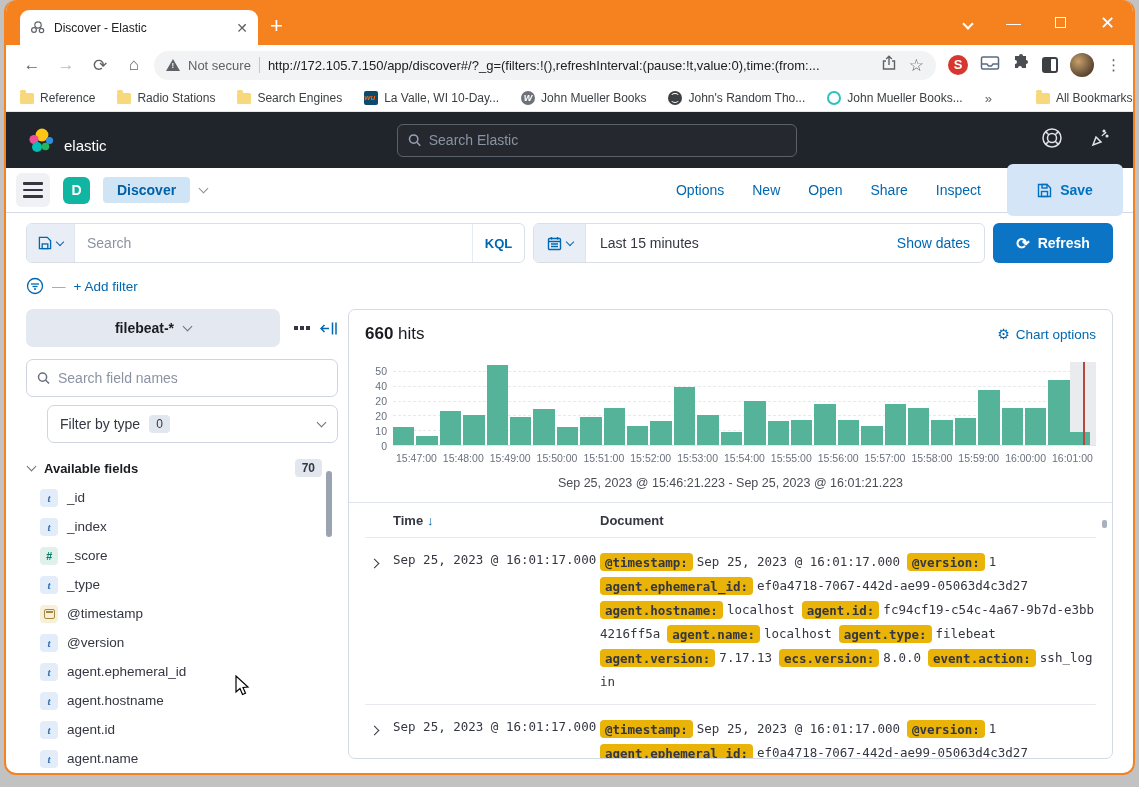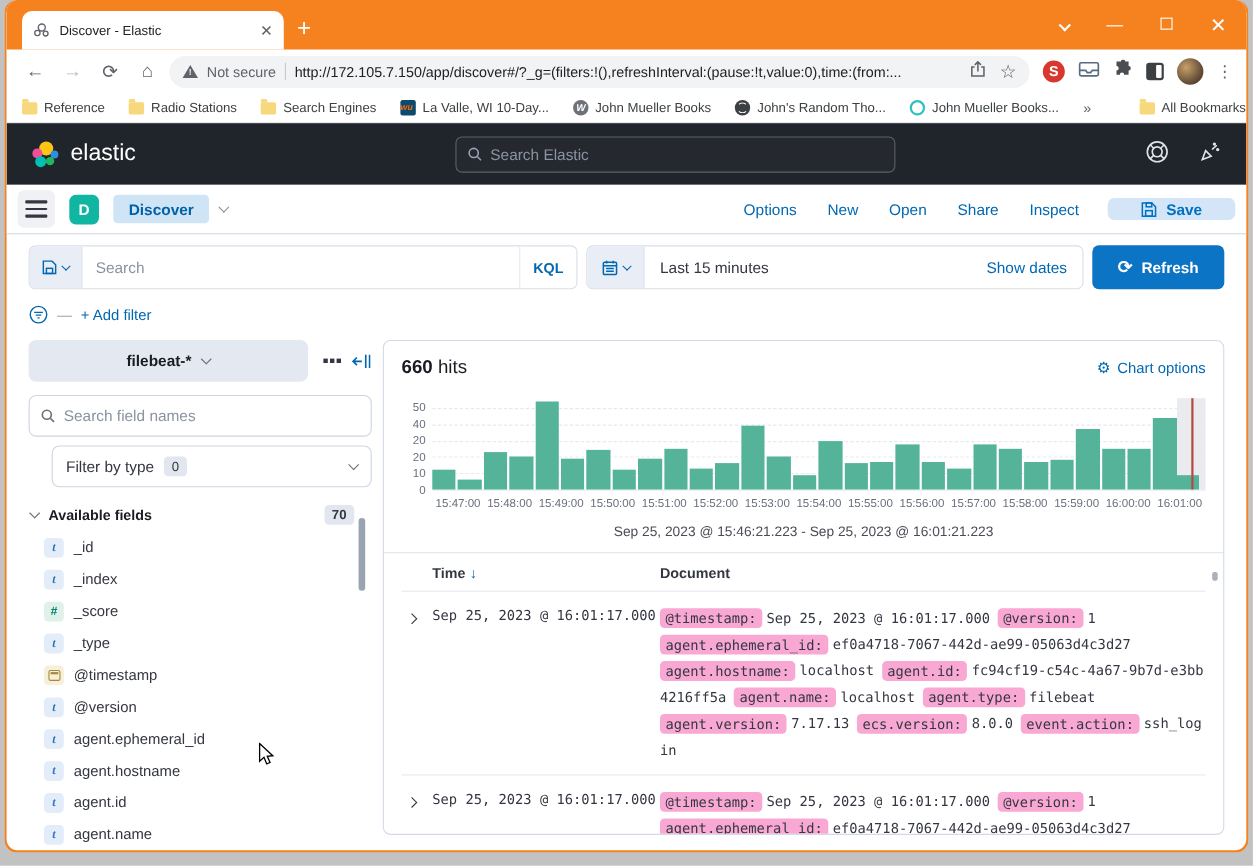--- a/index.html
+++ b/index.html
@@ -46,35 +46,35 @@
   .fv-wu { width:14px; height:14px; background:#0c4a6e; border-radius:2px; color:#f60; font-size:8px; font-weight:bold; line-height:14px; }
   .fv-wp { width:14px; height:14px; background:#6d7278; border-radius:50%; color:#fff; font-size:9px; font-weight:bold; text-align:center; line-height:14px; }
   .fv-globe { width:14px; height:14px; border-radius:50%; background:#3c4043; position:relative; }
   .fv-globe::after { content:""; position:absolute; inset:2px; border-radius:50%; border:1.5px solid #fff; border-left-color:transparent; border-right-color:transparent; }
   .fv-gd { width:14px; height:14px; border-radius:50%; border:2.5px solid #30c0bd; }
   .bm-more { color:#5f6368; font-size:13px; margin-left:auto; }
   .bm-sep { width:1px; height:16px; background:#d0d3d6; }
 
   
   .eheader { height:56px; background:#20242b; display:flex; align-items:center; padding:0 22px; }
-  .brand { display:flex; align-items:flex-start; gap:9px; color:#fff; font-size:21px; }
+  .brand { display:flex; align-items:flex-end; gap:9px; color:#fff; font-size:15px; }
   .esearch { margin-left:290px; width:400px; height:33px; border:1px solid #5c6069; border-radius:6px; background:#25292f;
              display:flex; align-items:center; padding:0 10px; gap:8px; }
   .esearch input { background:transparent; border:none; outline:none; color:#98a2b3; font-size:14px; width:100%; font-family:"Liberation Sans",sans-serif; }
   .eh-icons { margin-left:auto; display:flex; gap:26px; align-items:center; }
 
   
   .kheader { height:45px; background:#fff; border-bottom:1px solid #d3dae6; display:flex; align-items:center; padding:0 10px; }
   .hamburger { width:34px; height:34px; background:#f0f1f4; border-radius:6px; display:flex; flex-direction:column; justify-content:center; gap:4px; padding:0 7px; }
   .hamburger i { height:2.5px; background:#343741; border-radius:1px; }
   .space-badge { width:27px; height:27px; margin-left:13px; background:#10b6a2; border-radius:6px; color:#fff; font-size:14px; font-weight:bold; display:flex; align-items:center; justify-content:center; }
   .crumb { margin-left:13px; background:#cfe5f6; color:#0061a6; font-size:14px; font-weight:600; padding:5px 14px; border-radius:4px; }
   .crumb-chev { margin-left:10px; width:7px; height:7px; border-right:1.5px solid #8b909a; border-bottom:1.5px solid #8b909a; transform:rotate(45deg); margin-top:-3px; }
   .kmenu { margin-left:auto; display:flex; align-items:center; gap:28px; font-size:14px; color:#0068b1; }
-  .save-btn { background:#d3e5f6; color:#0071c2; font-size:14px; font-weight:600; border-radius:6px; height:20px; width:116px;
+  .save-btn { background:#d3e5f6; color:#0071c2; font-size:14px; font-weight:600; border-radius:6px; height:52px; width:116px;
               display:flex; align-items:center; justify-content:center; gap:8px; margin-left:26px; }
 
   
   .querybar { display:flex; align-items:center; padding:10px 20px 0 20px; gap:8px; }
   .qgroup { display:flex; height:40px; border:1px solid #d9dee8; border-radius:6px; overflow:hidden; background:#fff; flex:1; }
   .qsave { width:48px; background:#e9edf6; display:flex; align-items:center; justify-content:center; gap:5px; border-right:1px solid #dfe4ee; }
   .qinput { flex:1; display:flex; align-items:center; padding:0 12px; }
   .qinput input { border:none; outline:none; font-size:14px; width:100%; color:#343741; font-family:"Liberation Sans",sans-serif; }
   .qinput input::placeholder, .esearch input::placeholder, .fsearch input::placeholder { color:#8b93a2; opacity:1; }
   .kql { width:52px; display:flex; align-items:center; justify-content:center; font-size:13px; font-weight:600; color:#0068b1; border-left:1px solid #e6eaf1; }
@@ -139,21 +139,21 @@
   .sort-arrow { color:#0068b1; font-weight:normal; }
   .tbl-scrolldot { position:absolute; right:5px; top:210px; width:5px; height:8px; background:#aab1bc; border-radius:2px; }
 
   .mono { font-family:"DejaVu Sans Mono","Liberation Mono",monospace; }
   .doc-row { display:flex; border-top:1px solid #e6e9ef; padding:12px 0 10px 0; }
   .doc-row:first-of-type { border-top:none; }
   .row-chev { width:28px; flex:none; padding-top:3px; }
   .row-chev i { display:inline-block; width:7px; height:7px; border-right:1.7px solid #343741; border-top:1.7px solid #343741; transform:rotate(45deg); margin-left:6px; }
   .row-time { width:207px; flex:none; font-size:12.5px; color:#343741; padding-top:2px; }
   .row-doc { flex:1; font-size:12.5px; color:#343741; line-height:24px; word-break:break-all; }
-  .fchip { background:#f9a8d4; border-radius:4px; padding:1.5px 5px; white-space:nowrap; }
+  .fchip { background:#eab308; border-radius:4px; padding:1.5px 5px; white-space:nowrap;font-weight:bold; }
   .fval { margin:0 7px 0 4px; }
 
   
   .ic { display:inline-flex; align-items:center; justify-content:center; }
   .cursor-arrow { position:absolute; z-index:50; left:209px; top:366px; }
 </style>
 </head>
 <body>
 
 <div class="window">

